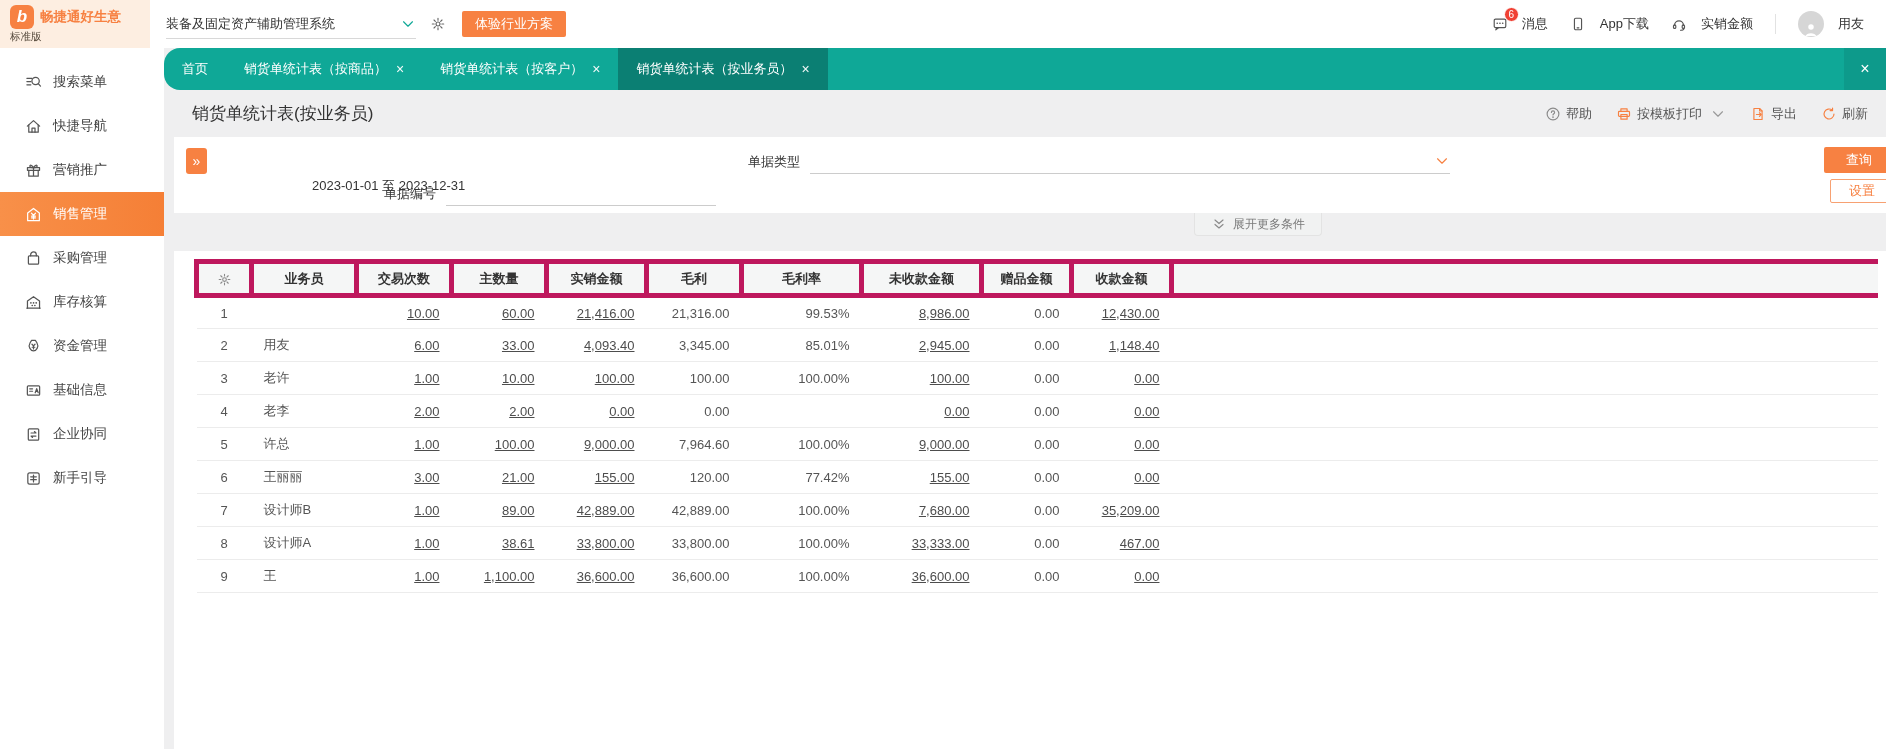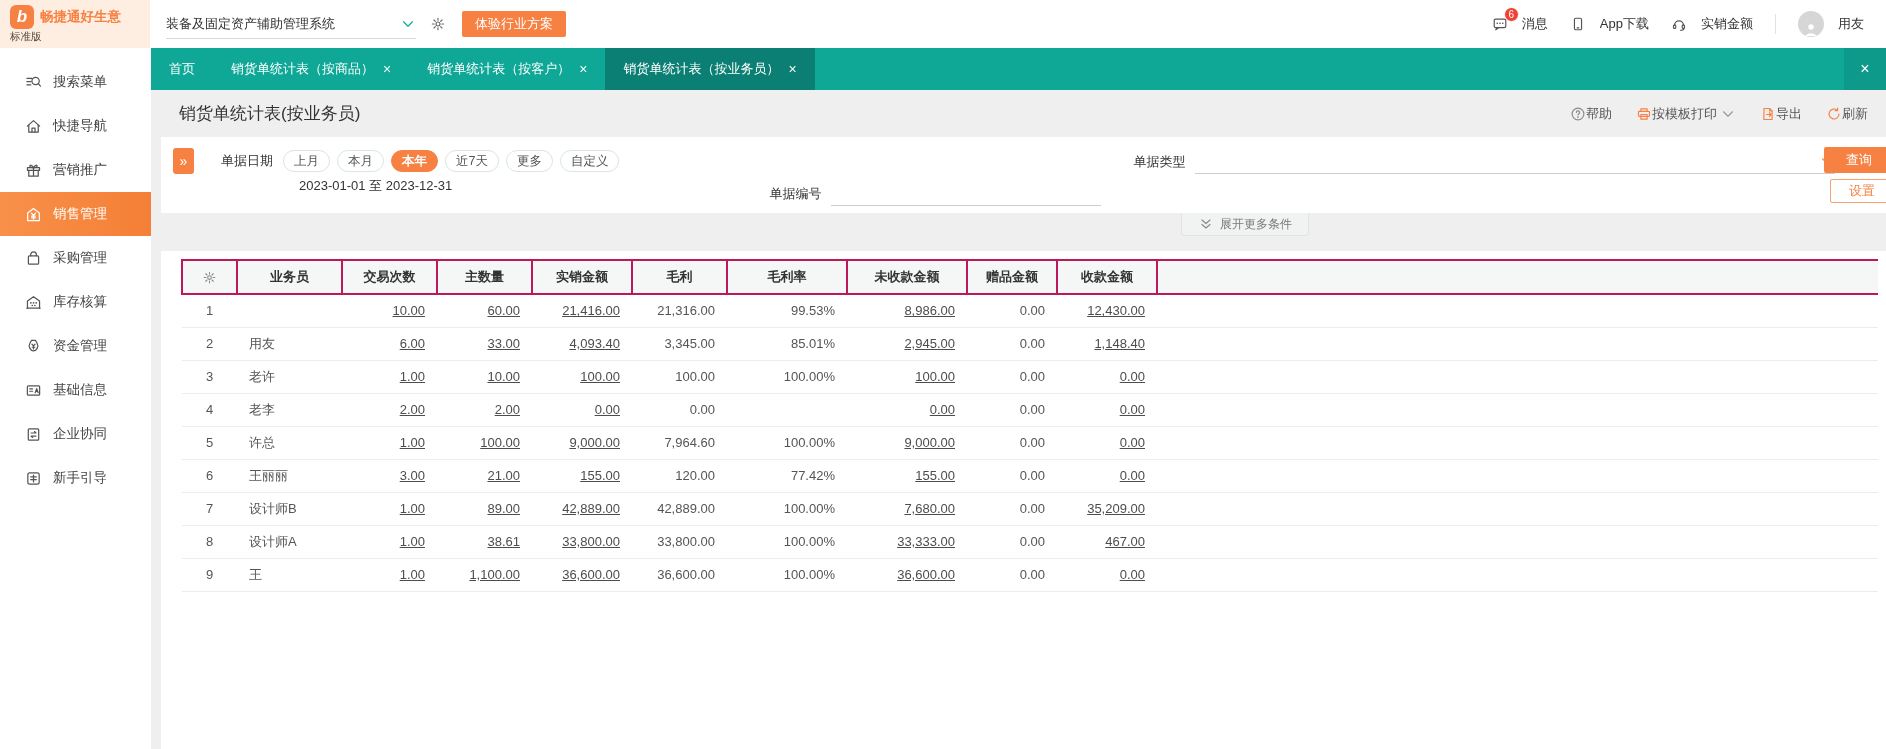--- a/index.html
+++ b/index.html
@@ -21,40 +21,40 @@
   .try-btn { margin-left:16px; background:#f78142; color:#fff; border:none; height:26px; padding:0 13px; font-size:13px; border-radius:2px; cursor:pointer; font-family:inherit; }
   .topbar-right { margin-left:auto; display:flex; align-items:center; gap:22px; padding-right:22px; }
   .top-item { display:flex; align-items:center; gap:14px; color:#333; cursor:pointer; position:relative; }
   .top-item .ticon { color:#555; display:flex; }
   .badge { position:absolute; top:-8px; left:12px; min-width:15px; height:15px; background:#f04134; color:#fff; border-radius:8px; font-size:10px; display:flex; align-items:center; justify-content:center; padding:0 3px; border:1px solid #fff; }
   .top-divider { width:1px; height:20px; background:#e2e2e2; }
   .avatar { width:26px; height:26px; border-radius:50%; background:#d6d6d6; overflow:hidden; display:flex; align-items:flex-end; justify-content:center; }
 
   
   .body-row { flex:1; display:flex; min-height:0; }
-  .sidebar { width:151px; background:#fff; flex:0 0 auto; padding-top:12px; }
+  .sidebar { width:164px; background:#fff; flex:0 0 auto; padding-top:12px; }
   .side-item { height:44px; display:flex; align-items:center; gap:11px; padding-left:25px; color:#444; cursor:pointer; font-size:13.5px; }
   .side-item .sicon { display:flex; color:#555; }
   .side-item.active { background:linear-gradient(90deg,#f89049,#f57f36); color:#fff; }
   .side-item.active .sicon { color:#fff; }
 
   .content { flex:1; display:flex; flex-direction:column; min-width:0; background:#efeff0; }
 
   
-  .tabbar { height:42px; background:#0fa897; display:flex; align-items:stretch; position:relative; flex:0 0 auto; }
+  .tabbar { height:42px; background:#0fa897; display:flex; align-items:stretch; position:relative; flex:0 0 auto;border-radius:16px; }
   .tab { display:flex; align-items:center; gap:9px; padding:0 18px; color:#fff; font-size:13px; cursor:pointer; white-space:nowrap; }
   .tab.active { background:#0b7f73; }
   .tab-close { font-size:14px; line-height:1; opacity:.95; }
   .tabbar-close { position:absolute; right:0; top:0; bottom:0; width:42px; background:#0d9a8b; color:#fff; display:flex; align-items:center; justify-content:center; font-size:16px; cursor:pointer; }
 
   
   .page-head { height:47px; display:flex; align-items:center; padding:0 18px 0 28px; flex:0 0 auto; }
   .page-title { font-size:17px; font-weight:500; color:#333; }
   .toolbar { margin-left:auto; display:flex; align-items:center; gap:24px; color:#555; }
-  .tool { display:flex; align-items:center; cursor:pointer; }
+  .tool { display:flex; align-items:center; gap:5px; cursor:pointer; }
   .tool .ticon { display:flex; }
   .tool .gray { color:#8a8a8a; }
   .tool .orange { color:#f78142; }
   .tool .chev-sm { color:#999; margin-left:3px; display:flex; }
 
   
   .filter-card { background:#fff; margin-left:10px; height:76px; position:relative; padding:13px 120px 0 60px; display:flex; align-items:flex-start; flex:0 0 auto; }
   .collapse-btn { position:absolute; left:12px; top:11px; width:21px; height:26px; background:#f78142; border-radius:3px; color:#fff; font-size:14px; display:flex; align-items:center; justify-content:center; cursor:pointer; }
   .fg { display:flex; align-items:center; }
   .f-label { color:#333; margin-right:10px; white-space:nowrap; }
@@ -71,21 +71,21 @@
   .settings-btn { position:absolute; right:-8px; top:42px; width:64px; height:24px; background:#fff; color:#f78142; border:1px solid #f7a172; border-radius:2px; font-size:13px; cursor:pointer; font-family:inherit; }
 
   
   .expand-row { height:24px; position:relative; flex:0 0 auto; }
   .expand-tab { position:absolute; left:1030px; top:0; height:23px; padding:0 16px; background:#f1f2f2; border:1px solid #e3e3e3; border-top:none; border-radius:0 0 4px 4px; display:flex; align-items:center; gap:6px; color:#7a7a7a; font-size:12px; cursor:pointer; }
   .expand-tab .dchev { display:flex; color:#8a8a8a; }
 
   
   .table-panel { background:#fff; margin-left:10px; margin-top:14px; flex:1; padding:8px 8px 0 20px; min-height:0; }
   table.grid { border-collapse:collapse; width:100%; table-layout:fixed; }
-  .grid th { background:#f5f6f6; border:2px solid #be185d; height:34px; font-size:13px; font-weight:bold; color:#333; text-align:center; padding:0 8px; }
+  .grid th { background:#f5f6f6; border:5px solid #be185d; height:34px; font-size:13px; font-weight:bold; color:#333; text-align:center; padding:0 8px; }
   .grid th.filler { border-left:none; border-right:none; }
   .grid th.col-settings { color:#8a8a8a; }
   .grid th .hicon { display:inline-flex; vertical-align:middle; }
   .grid td { border-bottom:1px solid #ececec; height:33px; padding:0 12px; color:#555; font-size:13px; white-space:nowrap; overflow:hidden; }
   .grid td.no { text-align:center; padding:0 4px; }
   .grid td.name { text-align:left; }
   .grid td.num { text-align:right; }
   .cell-link { color:#4d4d4d; text-decoration:underline; cursor:pointer; }
 </style>
 </head>
@@ -329,31 +329,20 @@
                   <path d="M13 2.4v2.8h-2.8"></path>
                 </svg>
               </span>
             <span>刷新</span>
           </div>
         </div>
       </div>
 
       <section class="filter-card">
         <div class="collapse-btn">»</div>
-        <div class="fg">
-          <span class="f-label">单据日期</span>
-          <div class="pills" id="datePills">
-              <div class="pill">上月</div>
-              <div class="pill">本月</div>
-              <div class="pill active">本年</div>
-              <div class="pill">近7天</div>
-              <div class="pill">更多</div>
-              <div class="pill">自定义</div>
-            </div>
-        </div>
         <div class="date-range">2023-01-01 至 2023-12-31</div>
         <div class="fg fg-docno">
           <span class="f-label">单据编号</span>
           <input class="underline-input" value="" style="">
         </div>
         <div class="fg fg-doctype">
           <span class="f-label">单据类型</span>
           <div class="underline-select">
             <span class="chev">
                 <svg width="16" height="16" viewBox="0 0 18 18" fill="none" stroke="currentColor" stroke-width="1.3" stroke-linecap="round" stroke-linejoin="round">

